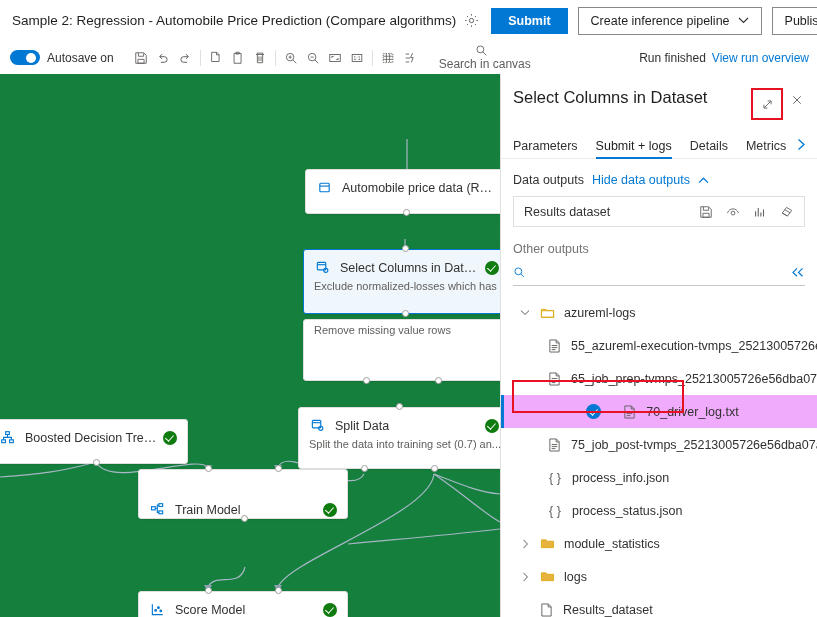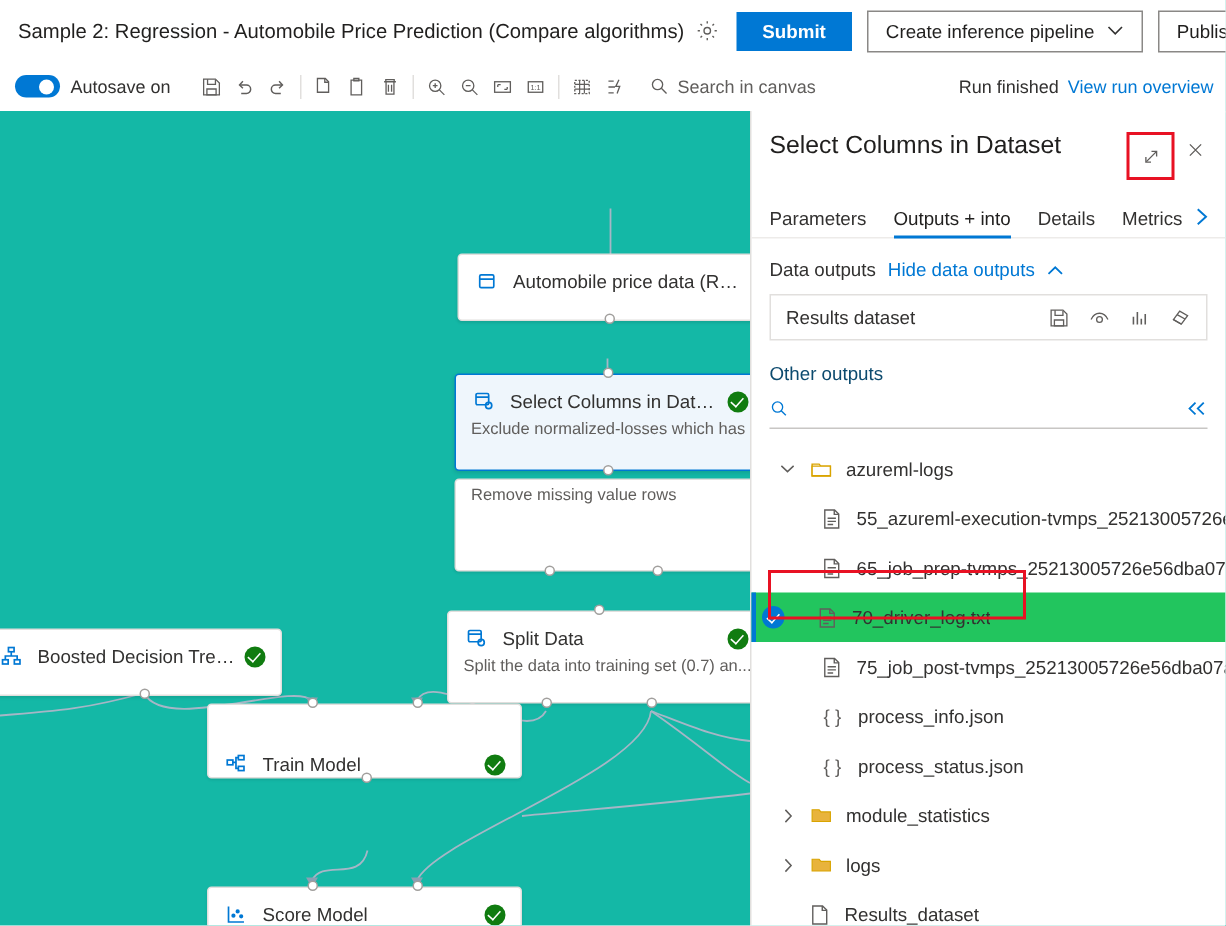--- a/index.html
+++ b/index.html
@@ -22,28 +22,28 @@
 
   
   .toolbar{position:absolute;left:0;top:41px;width:817px;height:33px;background:#fff;display:flex;align-items:center;
       border-bottom:1px solid #e6e6e6;}
   .toggle{margin-left:10px;width:30px;height:15px;border-radius:8px;background:#0078d4;position:relative;cursor:pointer;flex:none;}
   .toggle::after{content:"";position:absolute;left:16px;top:2.5px;width:10px;height:10px;border-radius:50%;background:#fff;}
   .autosave-label{margin-left:7px;font-size:12px;color:#323130;white-space:nowrap;}
   .tb-icons{display:flex;align-items:center;margin-left:16px;}
   .tb-btn{width:22px;height:22px;display:flex;align-items:center;justify-content:center;cursor:pointer;color:#605e5c;}
   .tb-sep{width:1px;height:16px;background:#e1dfdd;margin:0 4px;}
-  .search-wrap{display:flex;align-items:center;margin-left:12px;color:#605e5c;cursor:text;}
+  .search-wrap{display:flex;align-items:center;margin-left:12px;color:#605e5c;cursor:text;flex-direction:column;}
   .search-wrap .sp{font-size:12px;color:#605e5c;margin-left:6px;}
   .run-status{position:absolute;right:8px;display:flex;align-items:center;gap:6px;font-size:12px;}
   .run-status .muted{color:#323130;}
   .run-status .link{color:#0078d4;cursor:pointer;}
 
   
-  .canvas{position:absolute;left:0;top:74px;width:500px;height:543px;background:#14b8a6;overflow:hidden;}
+  .canvas{position:absolute;left:0;top:74px;width:500px;height:543px;background:#15803d;overflow:hidden;}
   .edges{position:absolute;left:0;top:0;width:500px;height:543px;}
   .node{position:absolute;background:#fff;border:1px solid #e1dfdd;border-radius:3px;
       box-shadow:0 1px 2px rgba(0,0,0,0.10);box-sizing:border-box;}
   .node.selected{background:#eff6fc;border:1.5px solid #0078d4;box-shadow:0 1px 3px rgba(0,0,0,0.12);}
   .node-row{display:flex;align-items:center;padding:9px 10px 0 10px;}
   .node-ico{width:17px;height:17px;flex:none;display:flex;align-items:center;justify-content:center;margin-right:9px;}
   .node-title{font-size:12.5px;color:#323130;white-space:nowrap;overflow:hidden;text-overflow:ellipsis;flex:1;}
   .node-desc{font-size:11px;color:#605e5c;padding:4px 10px 0 10px;white-space:nowrap;overflow:hidden;}
   .chk{width:14px;height:14px;border-radius:50%;background:#107c10;flex:none;margin-left:6px;position:relative;}
   .chk::after{content:"";position:absolute;left:4px;top:2px;width:3.5px;height:7px;border:solid #fff;border-width:0 1.6px 1.6px 0;transform:rotate(42deg);}
@@ -62,30 +62,30 @@
   .tab-more{position:absolute;right:10px;bottom:4px;color:#0078d4;cursor:pointer;}
 
   .sec-row{display:flex;align-items:center;gap:8px;padding:14px 12px 0 12px;}
   .sec-label{font-size:12.5px;color:#323130;}
   .sec-link{font-size:12.5px;color:#0078d4;cursor:pointer;}
   .dataout{margin:9px 12px 0 12px;border:1px solid #e1dfdd;height:31px;display:flex;align-items:center;box-sizing:border-box;}
   .dataout .nm{font-size:12.5px;color:#323130;padding-left:10px;flex:1;}
   .dataout .acts{display:flex;align-items:center;padding-right:9px;gap:11px;}
   .out-ico{width:16px;height:16px;display:flex;align-items:center;justify-content:center;color:#605e5c;cursor:pointer;}
 
-  .other-label{font-size:12.5px;color:#0c4a6e;padding:15px 12px 0 12px;}
+  .other-label{font-size:12.5px;color:#737373;padding:15px 12px 0 12px;}
   .searchbar{margin:4px 12px 0 12px;height:26px;display:flex;align-items:center;border-bottom:1px solid #c8c6c4;box-sizing:border-box;}
   .searchbar .mag{color:#0078d4;display:flex;align-items:center;}
   .searchbar input{flex:1;border:none;outline:none;font-size:12.5px;font-family:"Liberation Sans",sans-serif;
       color:#323130;padding-left:7px;background:transparent;}
   .collapse-all{color:#0078d4;cursor:pointer;display:flex;align-items:center;padding-left:6px;}
 
   .tree{margin-top:10px;}
   .trow{height:33px;display:flex;align-items:center;position:relative;box-sizing:border-box;}
-  .trow.sel{background:#22c55e;}
+  .trow.sel{background:#f0abfc;justify-content:center;}
   .trow.sel::before{content:"";position:absolute;left:0;top:0;bottom:0;width:3px;background:#0078d4;}
   .caret{width:16px;height:16px;display:flex;align-items:center;justify-content:center;color:#605e5c;cursor:pointer;flex:none;}
   .tname{font-size:12.5px;color:#323130;white-space:nowrap;overflow:hidden;}
   .folder-ico{width:16px;height:16px;display:flex;align-items:center;justify-content:center;flex:none;margin-right:9px;}
   .file-ico{width:15px;height:15px;display:flex;align-items:center;justify-content:center;flex:none;margin-right:9px;color:#605e5c;}
   .json-ico{font-size:12.5px;color:#605e5c;margin-right:9px;flex:none;width:16px;text-align:center;}
   .selcheck{width:15px;height:15px;border-radius:50%;background:#0078d4;position:relative;flex:none;margin-left:7px;margin-right:8px;}
   .selcheck::after{content:"";position:absolute;left:4.5px;top:3px;width:3.5px;height:7px;border:solid #fff;border-width:0 1.6px 1.6px 0;transform:rotate(42deg);}
   .hl-row{position:absolute;border:2.5px solid #e81123;box-sizing:border-box;pointer-events:none;}
 </style>
@@ -378,21 +378,21 @@
       </div>
       <div class="icon-btn" style="margin-left:2px;">
         <svg width="12" height="12" viewBox="0 0 16 16" fill="none" stroke="#605e5c" stroke-width="1.2">
           <path d="M3 3l10 10M13 3L3 13"></path>
         </svg>
       </div>
     </div>
 
     <div class="tabs">
       <div class="tab">Parameters</div>
-      <div class="tab active">Outputs + into</div>
+      <div class="tab active">Submit + logs</div>
       <div class="tab">Details</div>
       <div class="tab">Metrics</div>
       <div class="tab-more">
         <svg width="11" height="13" viewBox="0 0 11 13" fill="none" stroke="#0078d4" stroke-width="1.3">
             <path d="M2.5 1.5L8 6.5L2.5 11.5"></path>
           </svg>
       </div>
     </div>
 
     <div class="sec-row">

